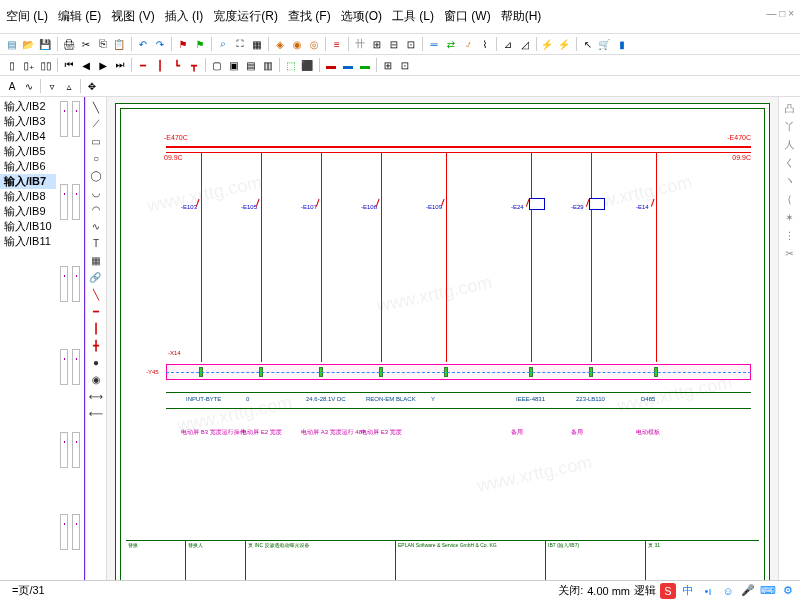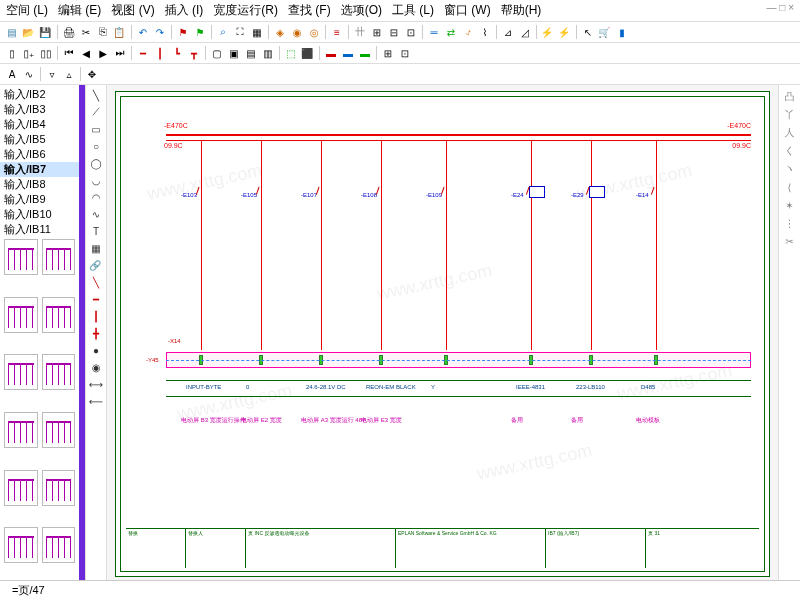--- a/index.html
+++ b/index.html
@@ -1,24 +1,24 @@
 <!DOCTYPE html>
 <html><head>
 <meta charset="utf-8">
 <style>
 * { box-sizing: border-box; margin: 0; padding: 0; }
 body { font-family: "Microsoft YaHei", sans-serif; font-size: 11px; background: #f0f0f0; width: 800px; height: 600px; overflow: hidden; position: relative; }
-.menubar { background: #fff; padding: 2px 6px; font-size: 12px; border-bottom: 1px solid #ddd; display: flex; gap: 10px; }
+.menubar { background: #fff; padding: 8px 6px; font-size: 12px; border-bottom: 1px solid #ddd; display: flex; gap: 10px; }
 .menubar span { cursor: default; }
 .menubar .wincontrols { margin-left: auto; color: #888; font-size: 10px; }
 .toolbar { background: #fff; padding: 2px 4px; border-bottom: 1px solid #ddd; display: flex; gap: 1px; flex-wrap: wrap; align-items: center; }
 .toolbar .tb { width: 16px; height: 16px; display: inline-flex; align-items: center; justify-content: center; font-size: 10px; border: 1px solid transparent; cursor: pointer; }
 .toolbar .sep { width: 1px; height: 14px; background: #ccc; margin: 0 2px; }
 .main { display: flex; height: calc(100% - 100px); }
-.left-panel { width: 85px; background: #fff; border-right: 6px solid #6d28d9; display: flex; flex-direction: column; }
+.left-panel { width: 85px; background: #fff; border-right: 1px solid #6d28d9; display: flex; flex-direction: row; }
 .tree { flex: 0 0 auto; font-size: 11px; padding: 2px 0; max-height: 150px; overflow: hidden; }
 .tree div { padding: 0 4px; cursor: pointer; white-space: nowrap; }
 .tree .sel { background: #cce4ff; font-weight: bold; }
 .thumbs { flex: 1; overflow: hidden; padding: 4px; display: grid; grid-template-columns: 1fr 1fr; gap: 4px; }
 .thumb { height: 36px; border: 1px solid #bbb; background: #fff; position: relative; }
 .thumb::before { content:""; position:absolute; left:3px; right:3px; top:8px; height:2px; background:#a0a; }
 .thumb::after { content:""; position:absolute; left:3px; right:3px; top:8px; bottom:4px; background: repeating-linear-gradient(90deg,#a0a 0 1px,transparent 1px 6px); }
 .vtoolbar { width: 22px; background: #fff; border-left: 1px solid #ddd; border-right: 1px solid #ddd; display: flex; flex-direction: column; gap: 1px; padding: 2px 0; align-items: center; }
 .vtoolbar .vtb { width: 16px; height: 16px; font-size: 10px; display: flex; align-items: center; justify-content: center; cursor: pointer; color: #333; }
 .vtoolbar .vtb.red { color: #c00; }
@@ -300,14 +300,26 @@
     <span class="rvtb">く</span>
     <span class="rvtb">ヽ</span>
     <span class="rvtb">⟨</span>
     <span class="rvtb">✶</span>
     <span class="rvtb">⋮</span>
     <span class="rvtb">✂</span>
   </div>
 </div>
 
 <div class="statusbar">
-  <span class="page-ind">=页/47</span>
+  <span class="page-ind">=页/31</span>
+  <div class="right">
+    <span>关闭:</span>
+    <span>4.00 mm</span>
+    <span>逻辑</span>
+    <span class="sicn" style="background:#e33;color:#fff;border-radius:3px">S</span>
+    <span class="sicn" style="color:#0a84ff">中</span>
+    <span class="sicn" style="color:#0a84ff">•ı</span>
+    <span class="sicn" style="color:#0a84ff">☺</span>
+    <span class="sicn" style="color:#0a84ff">🎤</span>
+    <span class="sicn" style="color:#0a84ff">⌨</span>
+    <span class="sicn" style="color:#0a84ff">⚙</span>
+  </div>
 </div>
 
 </body></html>

